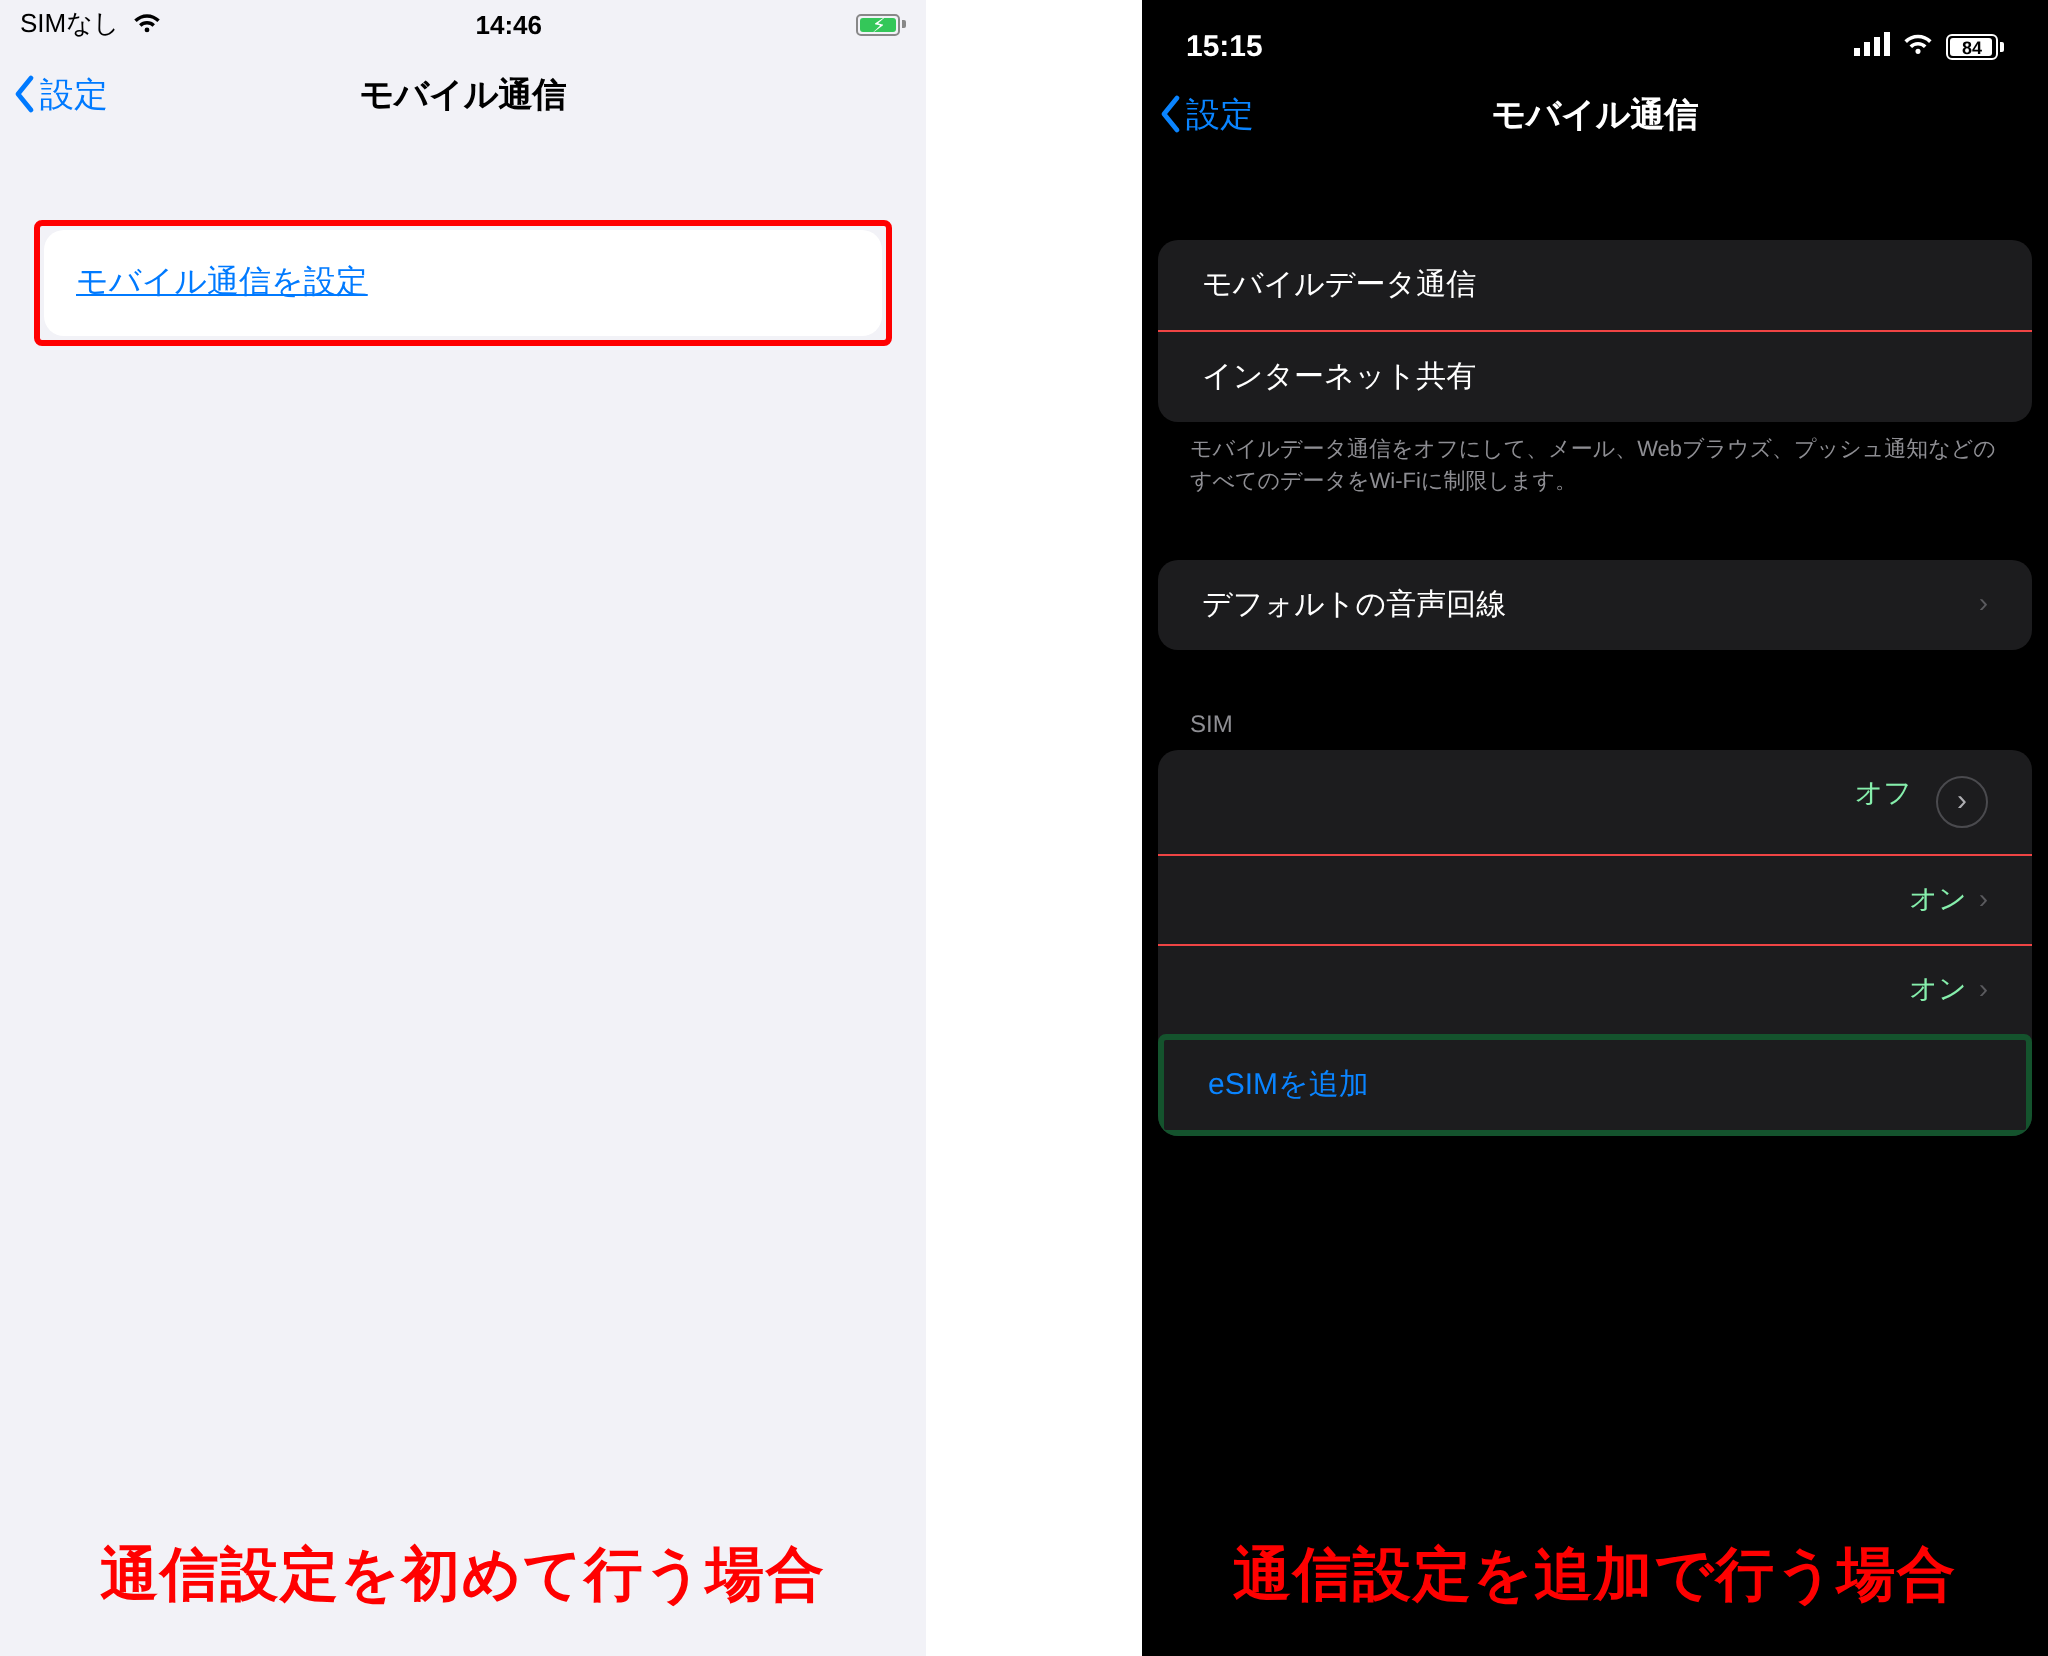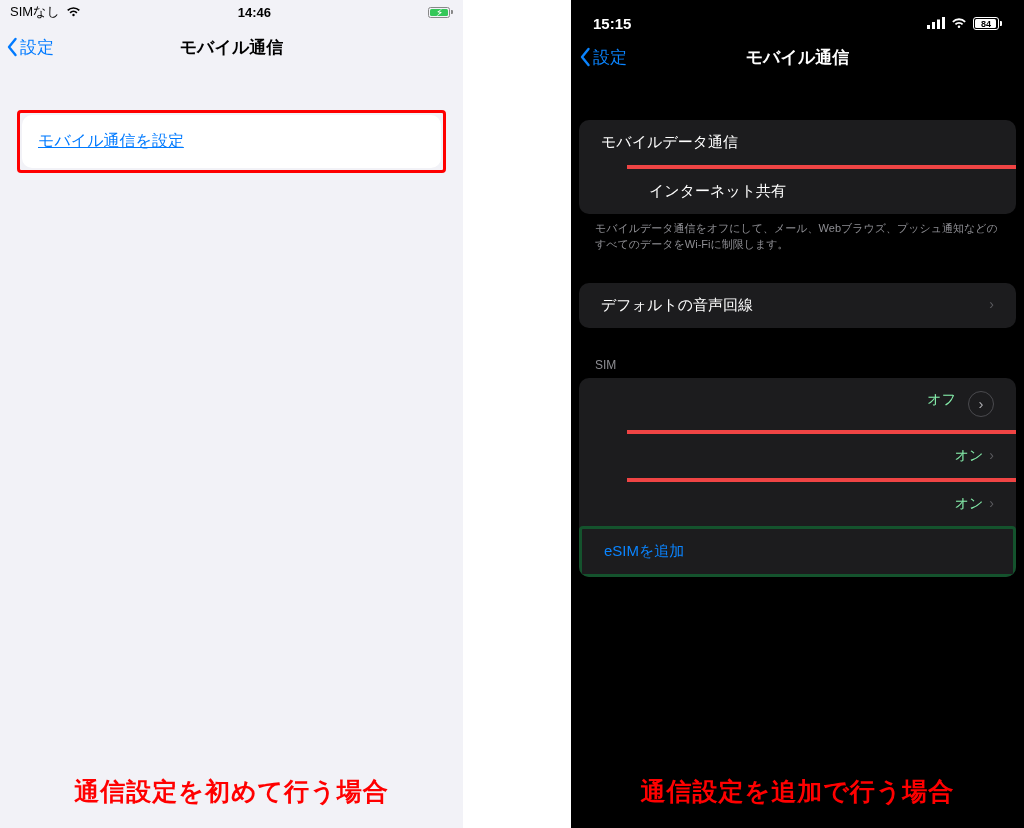--- a/index.html
+++ b/index.html
@@ -50,21 +50,21 @@
   .row-l {
     background:#fff; border-radius:10px;
     padding: 16px 16px;
     font-size:16px; color:#007aff;
     cursor:pointer;
     text-decoration:underline;
   }
 
   .caption {
     position:absolute; left:0; right:0; bottom:20px;
-    text-align:center; font-size:25px; font-weight:700; color:#ff0000;
+    text-align:center; font-size:29px; font-weight:700; color:#ff0000;
     letter-spacing: 1px;
   }
 
   
   .notch-area {
     height: 34px; position: relative;
     display:flex; align-items:flex-end; padding: 0 22px 2px 22px;
     font-size:15px; color:#fff;
   }
   .status-time-r { font-weight:600; }
@@ -104,21 +104,21 @@
     font-size:11px; color:#8e8e93; padding: 7px 16px 0 16px; line-height:1.45;
   }
 
   .card {
     background:#1c1c1e; border-radius:10px; overflow:hidden;
   }
   .row-r {
     display:flex; padding: 13px 22px;
     font-size:15px; color:#fff; cursor:pointer; position:relative;
   }
-  .row-r + .row-r { border-top:4px solid #ef4444;margin-left:48px; }
+  .row-r + .row-r { border-top:1px solid #ef4444; }
   .row-r .value { margin-left:auto; color:#86efac; font-size:14px; padding-right:6px; }
   .row-r .chev { color:#5a5a5e; font-size:14px; }
   .row-r.link { color:#0a84ff; }
 
   .disclosure-circle {
     width:26px; height:26px; border-radius:50%; border:1.5px solid #4a4a4e;
     display:flex; align-items:center; justify-content:center; margin-left:6px;
   }
   .disclosure-circle .chev { color:#aeaeb2; font-size:15px; }
 

